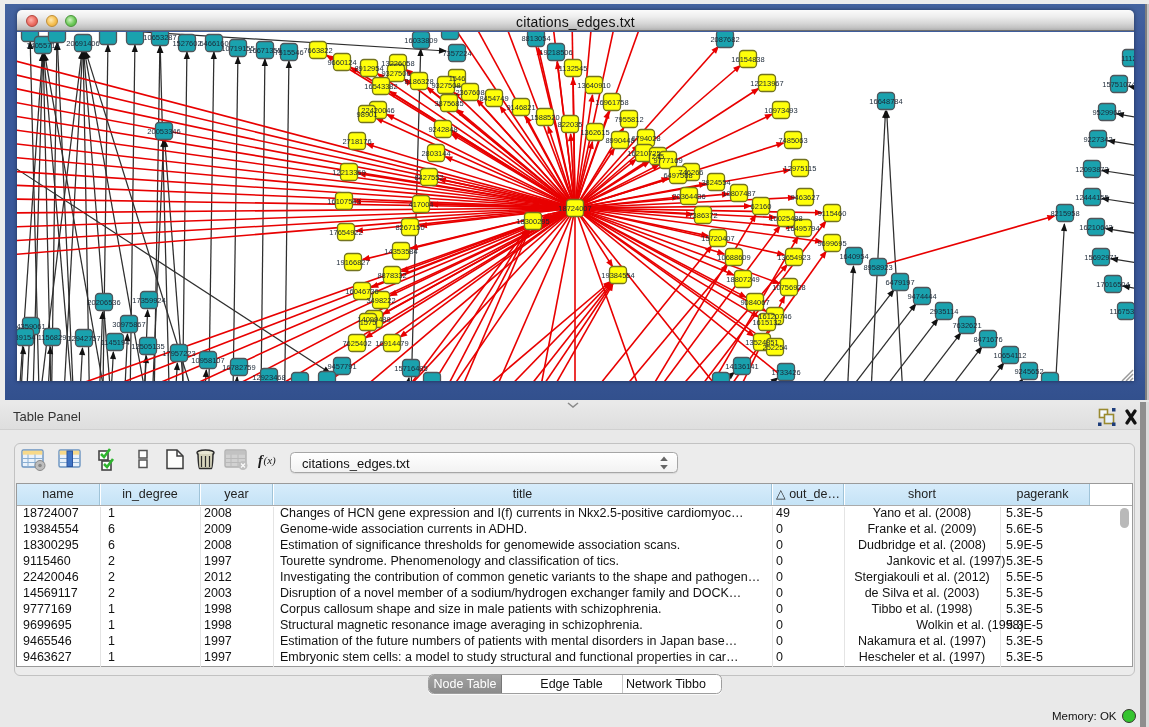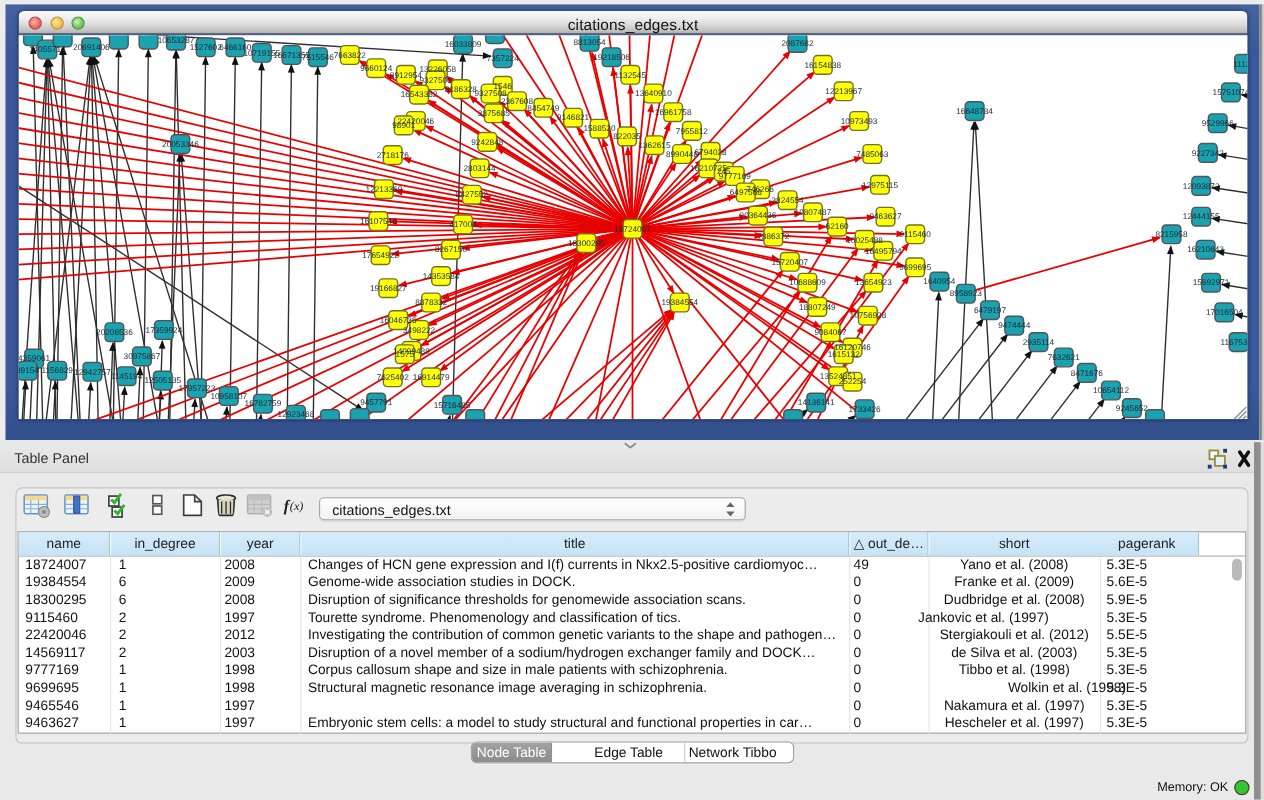--- a/index.html
+++ b/index.html
@@ -627,41 +627,41 @@
       <span style="left:204px">2008</span>
       <span style="left:280px">Changes of HCN gene expression and I(f) currents in Nkx2.5-positive cardiomyoc…</span>
       <span style="left:776px">49</span>
       <span class="ct" style="left:844px;width:156px">Yano et al. (2008)</span>
       <span style="left:1006px">5.3E-5</span>
     </div>
     <div class="tr" style="top:122px">
       <span style="left:23px">19384554</span>
       <span style="left:108px">6</span>
       <span style="left:204px">2009</span>
-      <span style="left:280px">Genome-wide association studies in DOCK.</span>
+      <span style="left:280px">Genome-wide association currents in ADHD.</span>
       <span style="left:776px">0</span>
       <span class="ct" style="left:844px;width:156px">Franke et al. (2009)</span>
       <span style="left:1006px">5.6E-5</span>
     </div>
     <div class="tr" style="top:138px">
       <span style="left:23px">18300295</span>
       <span style="left:108px">6</span>
       <span style="left:204px">2008</span>
-      <span style="left:280px">Disruption of significance thresholds for genomewide association scans.</span>
+      <span style="left:280px">Estimation of significance thresholds for genomewide association scans.</span>
       <span style="left:776px">0</span>
       <span class="ct" style="left:844px;width:156px">Dudbridge et al. (2008)</span>
       <span style="left:1006px">5.9E-5</span>
     </div>
     <div class="tr" style="top:154px">
       <span style="left:23px">9115460</span>
       <span style="left:108px">2</span>
       <span style="left:204px">1997</span>
       <span style="left:280px">Tourette syndrome. Phenomenology and classification of tics.</span>
       <span style="left:776px">0</span>
-      <span class="ct" style="left:816px;width:156px">Jankovic et al. (1997)</span>
+      <span class="ct" style="left:868px;width:156px">Jankovic et al. (1997)</span>
       <span style="left:1006px">5.3E-5</span>
     </div>
     <div class="tr" style="top:170px">
       <span style="left:23px">22420046</span>
       <span style="left:108px">2</span>
       <span style="left:204px">2012</span>
       <span style="left:280px">Investigating the contribution of common genetic variants to the shape and pathogen…</span>
       <span style="left:776px">0</span>
       <span class="ct" style="left:844px;width:156px">Stergiakouli et al. (2012)</span>
       <span style="left:1006px">5.5E-5</span>
@@ -690,20 +690,21 @@
       <span style="left:204px">1998</span>
       <span style="left:280px">Structural magnetic resonance image averaging in schizophrenia.</span>
       <span style="left:776px">0</span>
       <span class="ct" style="left:892px;width:156px">Wolkin et al. (1998)</span>
       <span style="left:1006px">5.3E-5</span>
     </div>
     <div class="tr" style="top:234px">
       <span style="left:23px">9465546</span>
       <span style="left:108px">1</span>
       <span style="left:204px">1997</span>
+      <span style="left:280px">Estimation of the future numbers of patients with mental disorders in Japan base…</span>
       <span style="left:776px">0</span>
       <span class="ct" style="left:844px;width:156px">Nakamura et al. (1997)</span>
       <span style="left:1006px">5.3E-5</span>
     </div>
     <div class="tr" style="top:250px">
       <span style="left:23px">9463627</span>
       <span style="left:108px">1</span>
       <span style="left:204px">1997</span>
       <span style="left:280px">Embryonic stem cells: a model to study structural and functional properties in car…</span>
       <span style="left:776px">0</span>

